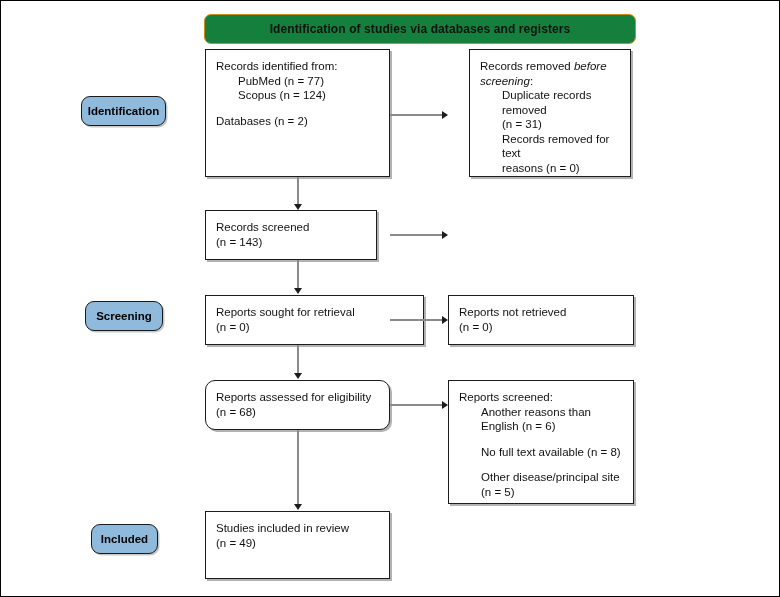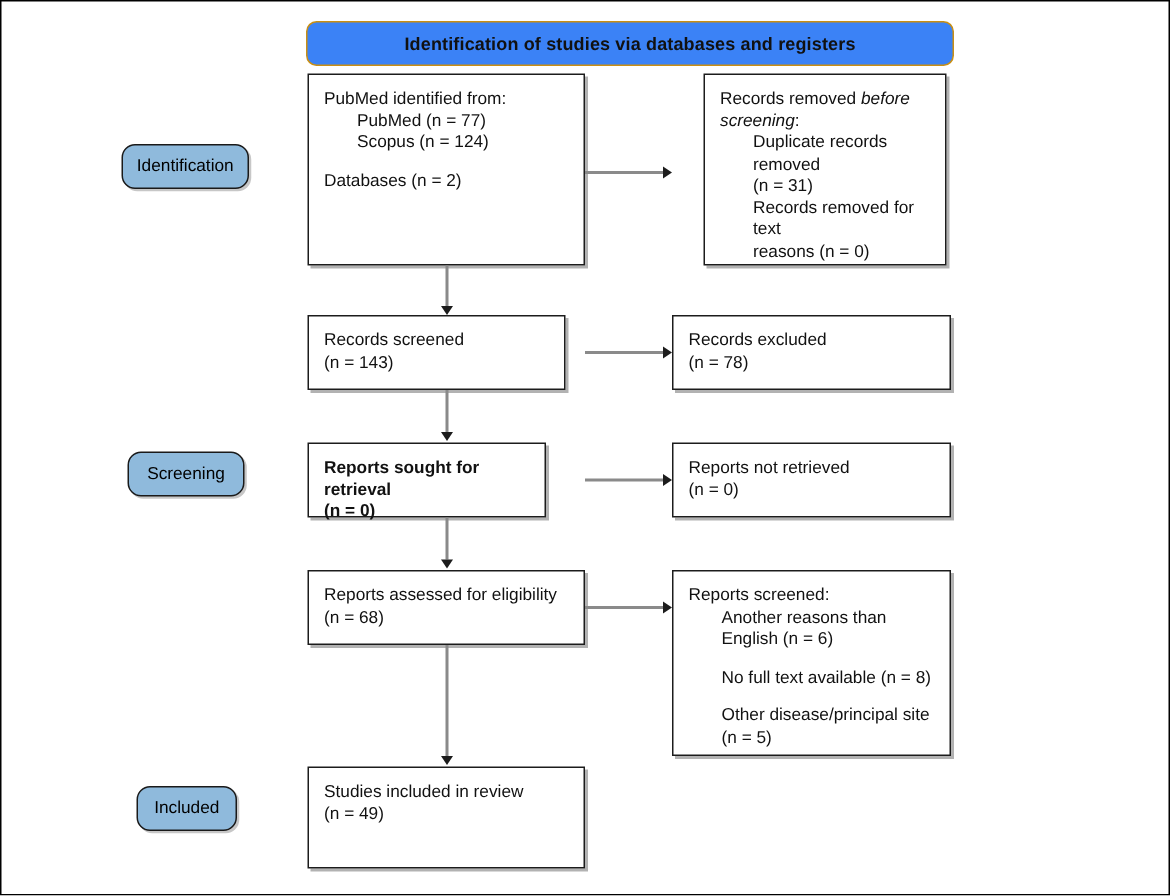--- a/index.html
+++ b/index.html
@@ -16,21 +16,21 @@
     height: 597px;
     background: #ffffff;
     border: 1px solid #000000;
     box-sizing: border-box;
     overflow: hidden;
   }
 
   
   .banner {
     position: absolute;
-    background: #3b82f6;
+    background: #15803d;
     border: 1px solid #C98F14;
     border-radius: 7px;
     display: flex;
     align-items: center;
     justify-content: center;
     font-size: 12px;
     font-weight: bold;
     color: #111111;
     letter-spacing: 0.1px;
     box-sizing: border-box;
@@ -39,21 +39,21 @@
   
   .stage {
     position: absolute;
     background: #8FBADC;
     border: 1.6px solid #1A1A1A;
     border-radius: 9px;
     display: flex;
     align-items: center;
     justify-content: center;
     font-size: 11.5px;
-    font-weight: normal;
+    font-weight: bold;
     color: #000000;
     box-sizing: border-box;
     box-shadow: 1.5px 1.5px 0 rgba(0,0,0,0.22);
   }
 
   
   .box {
     position: absolute;
     background: #ffffff;
     border: 1.3px solid #1C1C1C;
@@ -117,55 +117,51 @@
     <span>Identification</span>
   </div>
   <div class="stage" style="left:84px; top:300px; width:78px; height:30px;">
     <span>Screening</span>
   </div>
   <div class="stage" style="left:90px; top:523px; width:67px; height:30px;">
     <span>Included</span>
   </div>
 
   <div class="box" style="left:204px; top:48px; width:185px; height:128px;">
-    <div class="line">PubMed identified from:</div>
+    <div class="line">Records identified from:</div>
     <div class="line indent">PubMed (n = 77)</div>
     <div class="line indent">Scopus (n = 124)</div>
     <div class="gap"></div>
     <div class="line">Databases (n = 2)</div>
   </div>
 
   <div class="box" style="left:468px; top:48px; width:162px; height:128px;">
     <div class="line"><span>Records removed </span><span class="ital">before</span></div>
     <div class="line"><span class="ital">screening</span><span>:</span></div>
     <div class="line indent">Duplicate records removed</div>
     <div class="line indent">(n = 31)</div>
     <div class="line indent">Records removed for text</div>
     <div class="line indent">reasons (n = 0)</div>
   </div>
 
   <div class="box" style="left:204px; top:209px; width:172px; height:50px;">
     <div class="line">Records screened</div>
     <div class="line">(n = 143)</div>
   </div>
-  <div class="box" style="left:447px; top:209px; width:186px; height:50px;">
-    <div class="line">Records excluded</div>
-    <div class="line">(n = 78)</div>
-  </div>
-
-  <div class="box" style="left:204px; top:294px; width:159px; height:50px;font-weight:bold;">
+
+  <div class="box" style="left:204px; top:294px; width:219px; height:50px;">
     <div class="line">Reports sought for retrieval</div>
     <div class="line">(n = 0)</div>
   </div>
   <div class="box" style="left:447px; top:294px; width:186px; height:50px;">
     <div class="line">Reports not retrieved</div>
     <div class="line">(n = 0)</div>
   </div>
 
-  <div class="box" style="left:204px; top:379px; width:185px; height:50px;">
+  <div class="box" style="left:204px; top:379px; width:185px; height:50px;border-radius:10px;">
     <div class="line">Reports assessed for eligibility</div>
     <div class="line">(n = 68)</div>
   </div>
   <div class="box" style="left:447px; top:379px; width:186px; height:124px;">
     <div class="line">Reports screened:</div>
     <div class="line indent">Another reasons than</div>
     <div class="line indent">English (n = 6)</div>
     <div class="gap"></div>
     <div class="line indent">No full text available (n = 8)</div>
     <div class="gap"></div>

